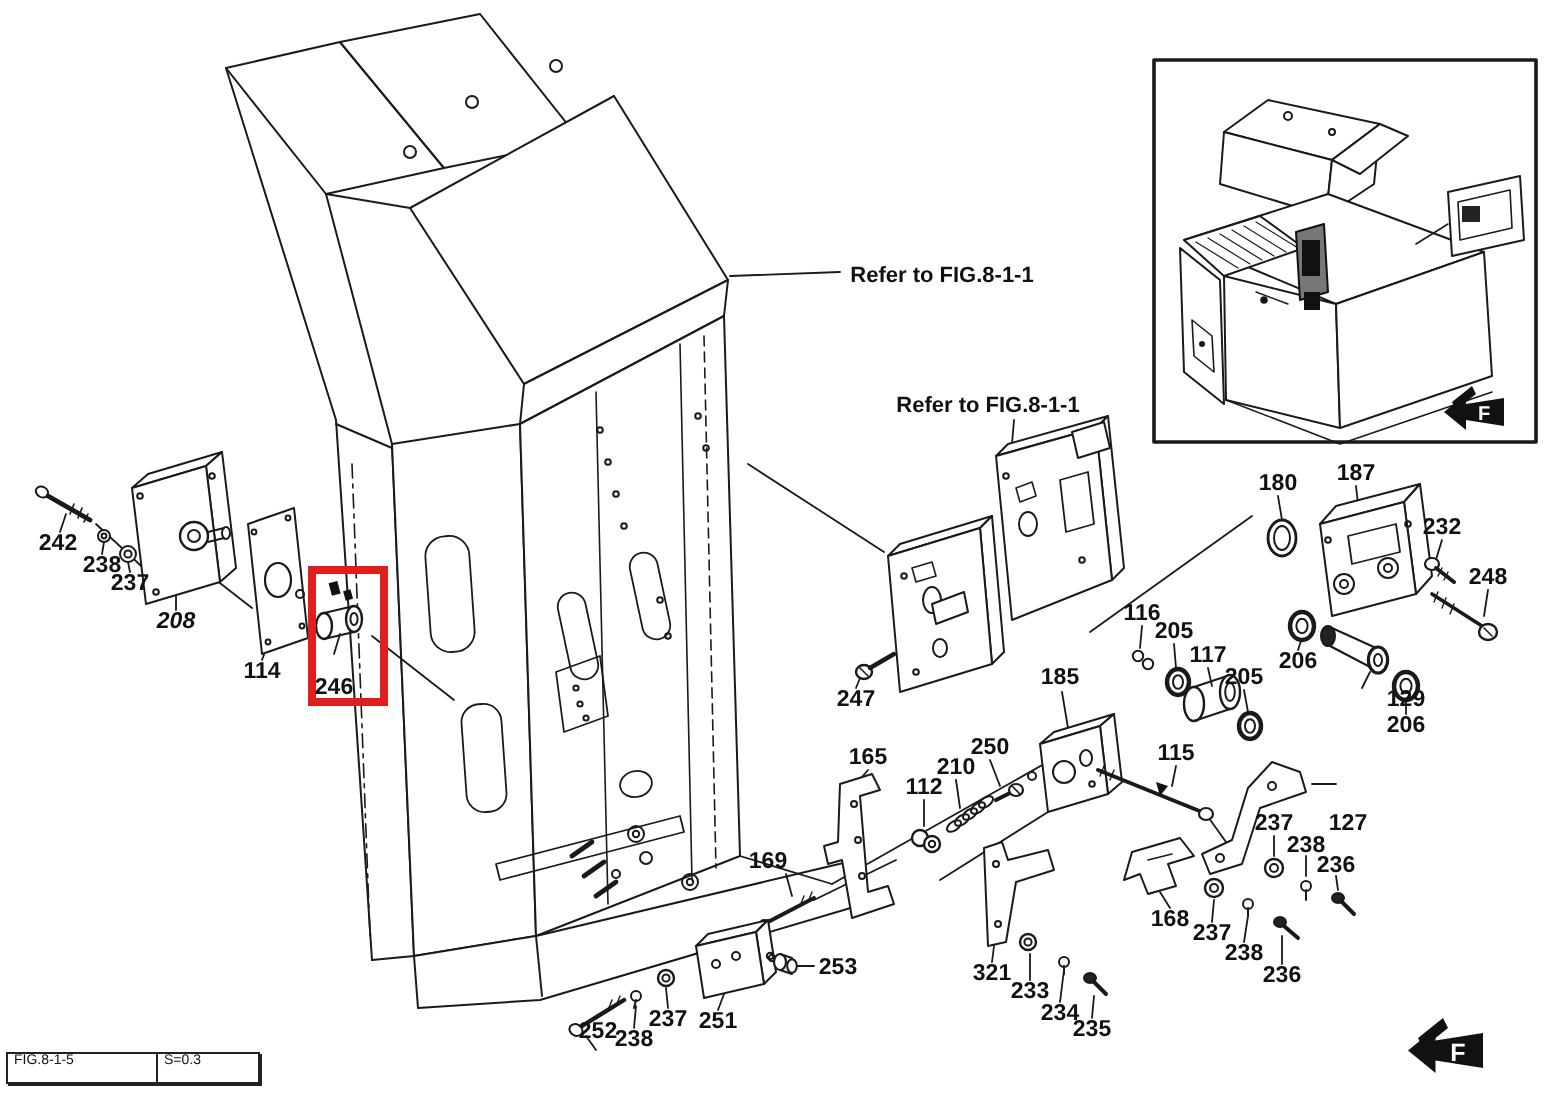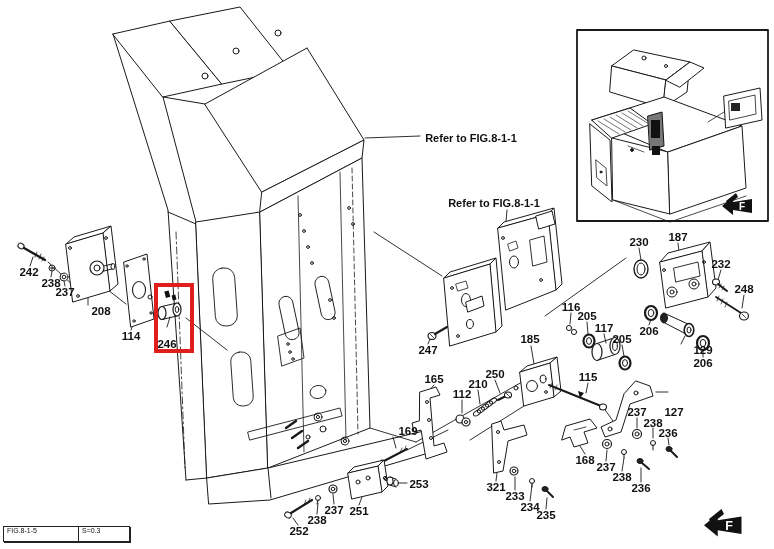--- a/index.html
+++ b/index.html
@@ -447,25 +447,25 @@
 
   <use href="#ficon" transform="translate(704,509) scale(1.25)"></use>
 </svg>
 
 <div id="hibox" style="left: 154px; top: 283px; width: 32px; height: 62px; border-color: rgb(224, 30, 30);"></div>
 
 <div id="labels">
       <div class="callout" style="left: 29px; top: 272px;">242</div>
       <div class="callout" style="left: 51px; top: 283px;">238</div>
       <div class="callout" style="left: 65px; top: 292px;">237</div>
-      <div class="callout" style="left: 101px; top: 311px;">208</div>
+      <div class="callout" style="left: 88px; top: 311px; font-style: italic;">208</div>
       <div class="callout" style="left: 131px; top: 336px;">114</div>
       <div class="callout" style="left: 167px; top: 344px;">246</div>
       <div class="callout" style="left: 428px; top: 350px;">247</div>
-      <div class="callout" style="left: 639px; top: 242px;">230</div>
+      <div class="callout" style="left: 639px; top: 242px;">180</div>
       <div class="callout" style="left: 678px; top: 237px;">187</div>
       <div class="callout" style="left: 721px; top: 264px;">232</div>
       <div class="callout" style="left: 744px; top: 289px;">248</div>
       <div class="callout" style="left: 649px; top: 331px;">206</div>
       <div class="callout" style="left: 703px; top: 350px;">129</div>
       <div class="callout" style="left: 703px; top: 363px;">206</div>
       <div class="callout" style="left: 571px; top: 307px;">116</div>
       <div class="callout" style="left: 587px; top: 316px;">205</div>
       <div class="callout" style="left: 604px; top: 328px;">117</div>
       <div class="callout" style="left: 622px; top: 339px;">205</div>
@@ -476,27 +476,27 @@
       <div class="callout" style="left: 653px; top: 423px;">238</div>
       <div class="callout" style="left: 668px; top: 433px;">236</div>
       <div class="callout" style="left: 585px; top: 460px;">168</div>
       <div class="callout" style="left: 606px; top: 467px;">237</div>
       <div class="callout" style="left: 622px; top: 477px;">238</div>
       <div class="callout" style="left: 641px; top: 488px;">236</div>
       <div class="callout" style="left: 434px; top: 379px;">165</div>
       <div class="callout" style="left: 462px; top: 394px;">112</div>
       <div class="callout" style="left: 478px; top: 384px;">210</div>
       <div class="callout" style="left: 495px; top: 374px;">250</div>
-      <div class="callout" style="left: 408px; top: 431px;">169</div>
+      <div class="callout" style="left: 384px; top: 431px;">169</div>
       <div class="callout" style="left: 419px; top: 484px;">253</div>
       <div class="callout" style="left: 496px; top: 487px;">321</div>
       <div class="callout" style="left: 515px; top: 496px;">233</div>
       <div class="callout" style="left: 530px; top: 507px;">234</div>
       <div class="callout" style="left: 546px; top: 515px;">235</div>
-      <div class="callout" style="left: 299px; top: 531px;">252</div>
+      <div class="callout" style="left: 299px; top: 516px;">252</div>
       <div class="callout" style="left: 317px; top: 520px;">238</div>
       <div class="callout" style="left: 334px; top: 510px;">237</div>
       <div class="callout" style="left: 359px; top: 511px;">251</div>
       <div class="refer" style="left: 471px; top: 138px;">Refer to FIG.8-1-1</div>
       <div class="refer" style="left: 494px; top: 203px;">Refer to FIG.8-1-1</div>
     </div>
 
 <div id="titleblock">
   <div class="cell c1">FIG.8-1-5</div>
   <div class="cell c2">S=0.3</div>

